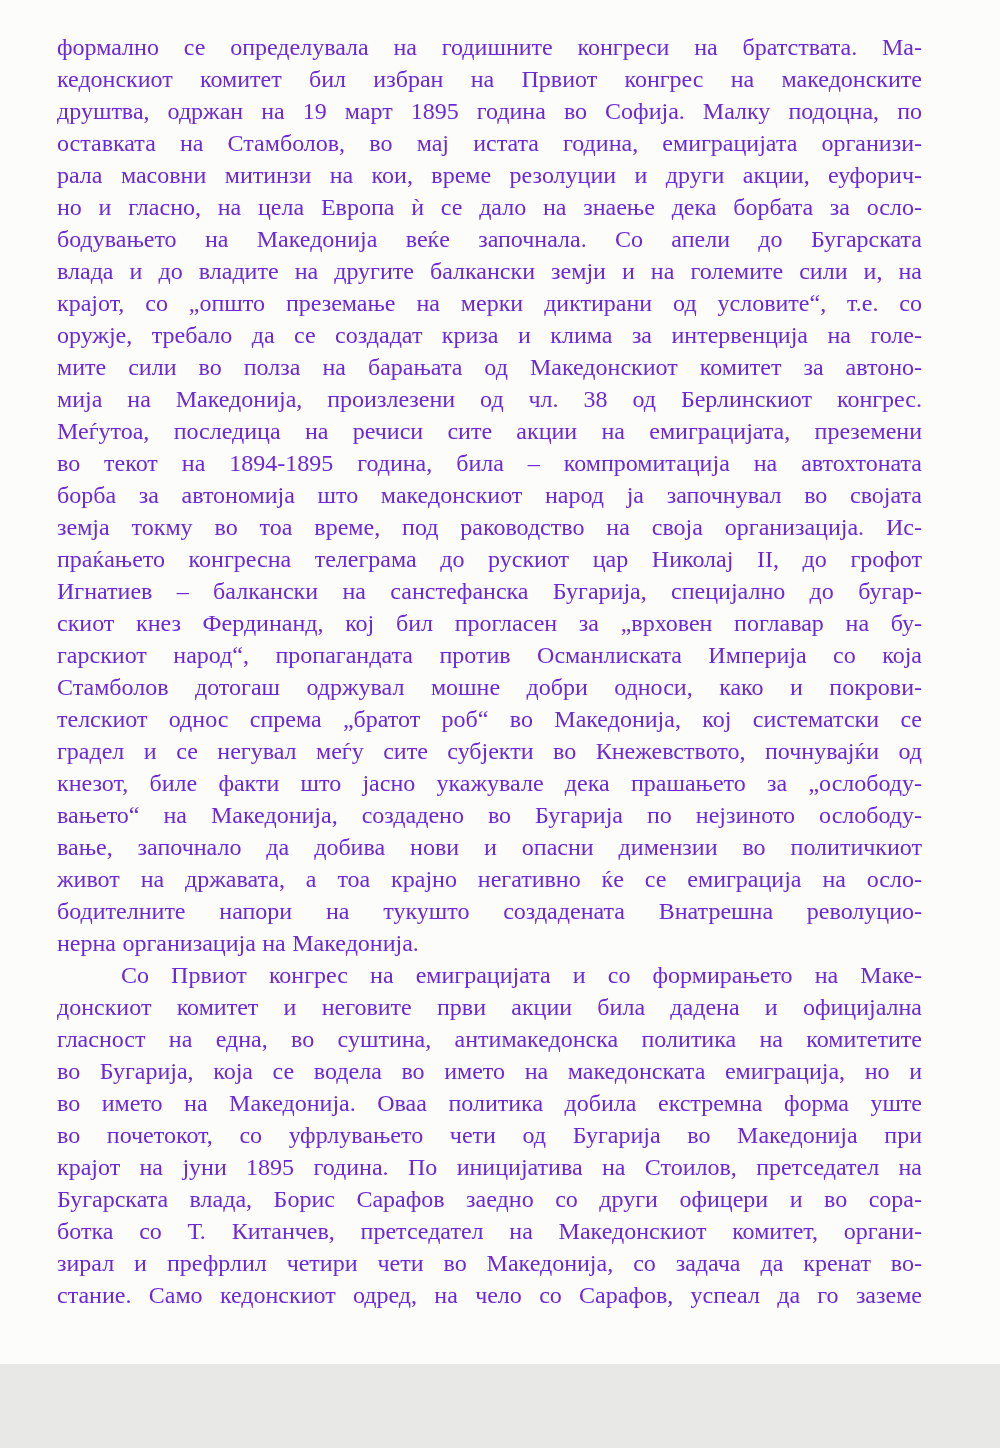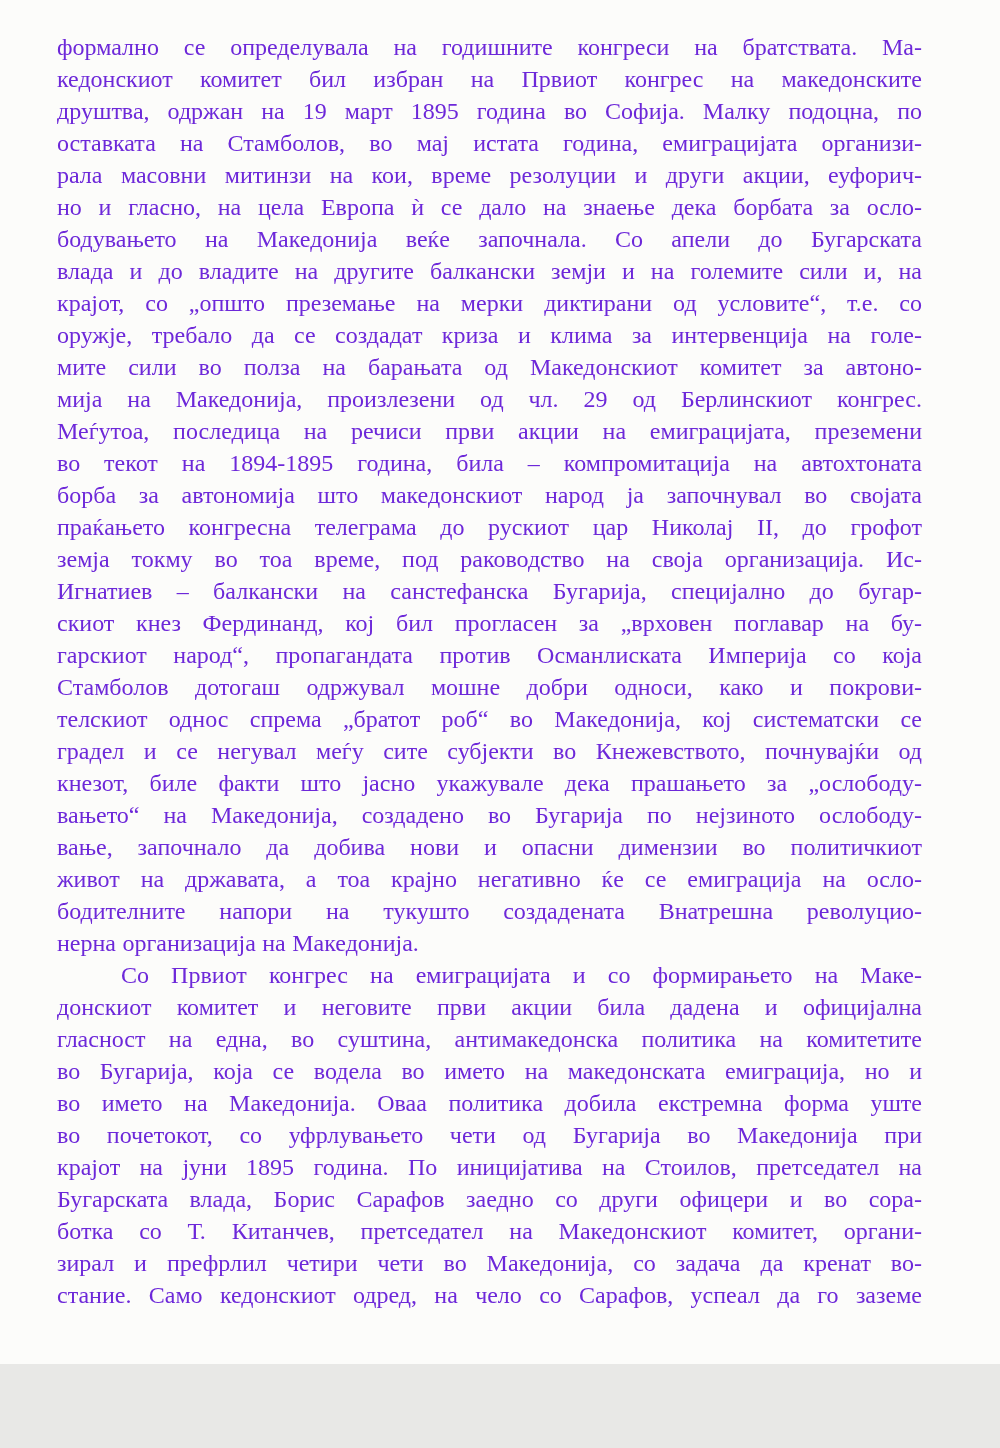--- a/index.html
+++ b/index.html
@@ -61,26 +61,26 @@
       <div class="line">кедонскиот комитет бил избран на Првиот конгрес на македонските</div>
       <div class="line">друштва, одржан на 19 март 1895 година во Софија. Малку подоцна, по</div>
       <div class="line">оставката на Стамболов, во мај истата година, емиграцијата организи-</div>
       <div class="line">рала масовни митинзи на кои, време резолуции и други акции, еуфорич-</div>
       <div class="line">но и гласно, на цела Европа ѝ се дало на знаење дека борбата за осло-</div>
       <div class="line">бодувањето на Македонија веќе започнала. Со апели до Бугарската</div>
       <div class="line">влада и до владите на другите балкански земји и на големите сили и, на</div>
       <div class="line">крајот, со „општо преземање на мерки диктирани од условите“, т.е. со</div>
       <div class="line">оружје, требало да се создадат криза и клима за интервенција на голе-</div>
       <div class="line">мите сили во полза на барањата од Македонскиот комитет за автоно-</div>
-      <div class="line">мија на Македонија, произлезени од чл. 29 од Берлинскиот конгрес.</div>
-      <div class="line">Меѓутоа, последица на речиси први акции на емиграцијата, преземени</div>
+      <div class="line">мија на Македонија, произлезени од чл. 38 од Берлинскиот конгрес.</div>
+      <div class="line">Меѓутоа, последица на речиси сите акции на емиграцијата, преземени</div>
       <div class="line">во текот на 1894-1895 година, била – компромитација на автохтоната</div>
       <div class="line">борба за автономија што македонскиот народ ја започнувал во својата</div>
+      <div class="line">земја токму во тоа време, под раководство на своја организација. Ис-</div>
       <div class="line">праќањето конгресна телеграма до рускиот цар Николај II, до грофот</div>
-      <div class="line">земја токму во тоа време, под раководство на своја организација. Ис-</div>
       <div class="line">Игнатиев – балкански на санстефанска Бугарија, специјално до бугар-</div>
       <div class="line">скиот кнез Фердинанд, кој бил прогласен за „врховен поглавар на бу-</div>
       <div class="line">гарскиот народ“, пропагандата против Османлиската Империја со која</div>
       <div class="line">Стамболов дотогаш одржувал мошне добри односи, како и покрови-</div>
       <div class="line">телскиот однос спрема „братот роб“ во Македонија, кој систематски се</div>
       <div class="line">градел и се негувал меѓу сите субјекти во Кнежевството, почнувајќи од</div>
       <div class="line">кнезот, биле факти што јасно укажувале дека прашањето за „ослободу-</div>
       <div class="line">вањето“ на Македонија, создадено во Бугарија по нејзиното ослободу-</div>
       <div class="line">вање, започнало да добива нови и опасни димензии во политичкиот</div>
       <div class="line">живот на државата, а тоа крајно негативно ќе се емиграција на осло-</div>

